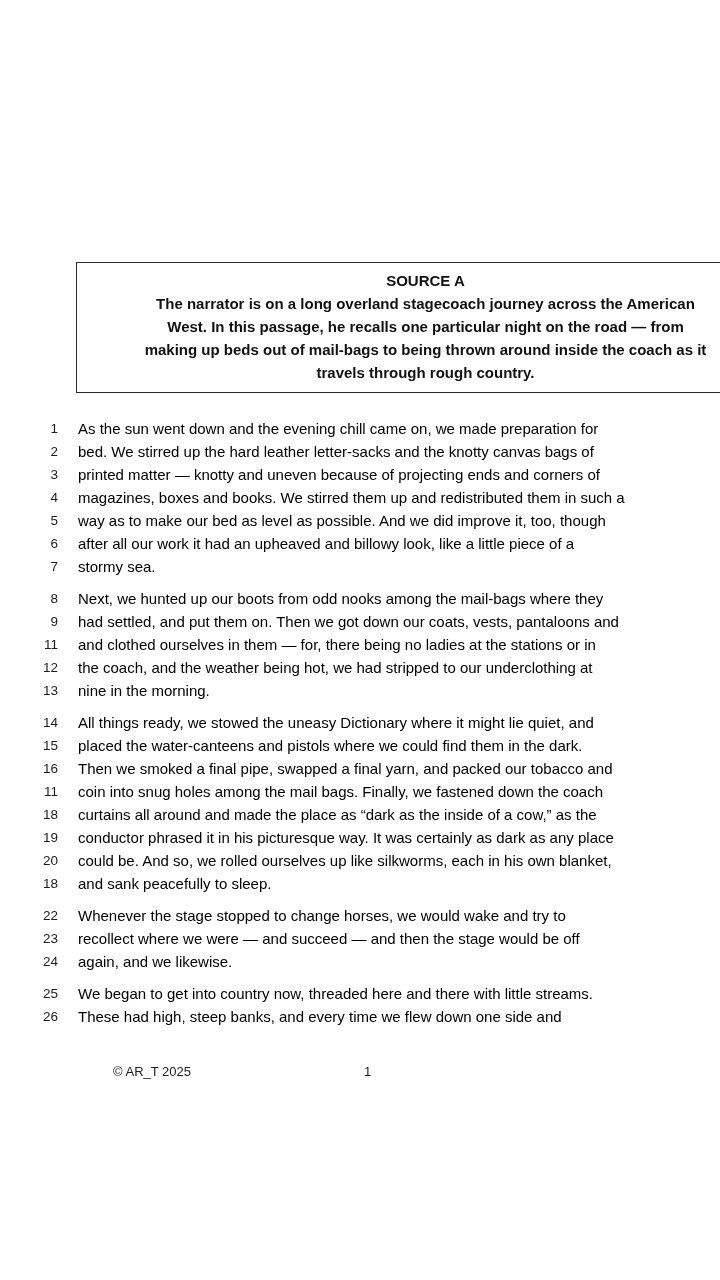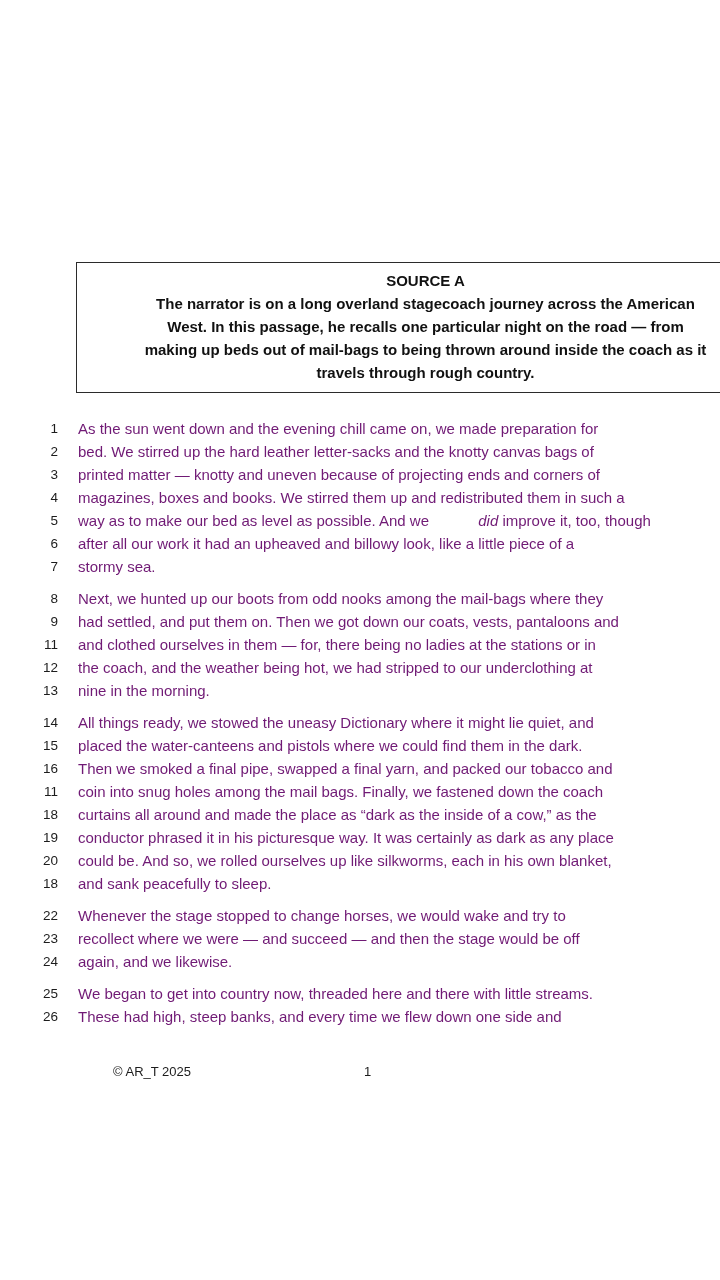--- a/index.html
+++ b/index.html
@@ -52,26 +52,24 @@
     width: 58px;
     text-align: right;
     font-size: 13.5px;
     color: #1c1c1c;
   }
   .line .text {
     flex: 1;
     padding-left: 20px;
     padding-right: 40px;
     font-size: 15px;
-    color: #701a75;
+    color: #000000;
     white-space: nowrap;
   }
   .line .text .ital {
-    font-style: italic;
-    margin-left: 45px;
   }
   .footer {
     position: absolute;
     left: 0;
     top: 1064px;
     width: 720px;
     height: 20px;
   }
   .footer .copyright {
     position: absolute;

